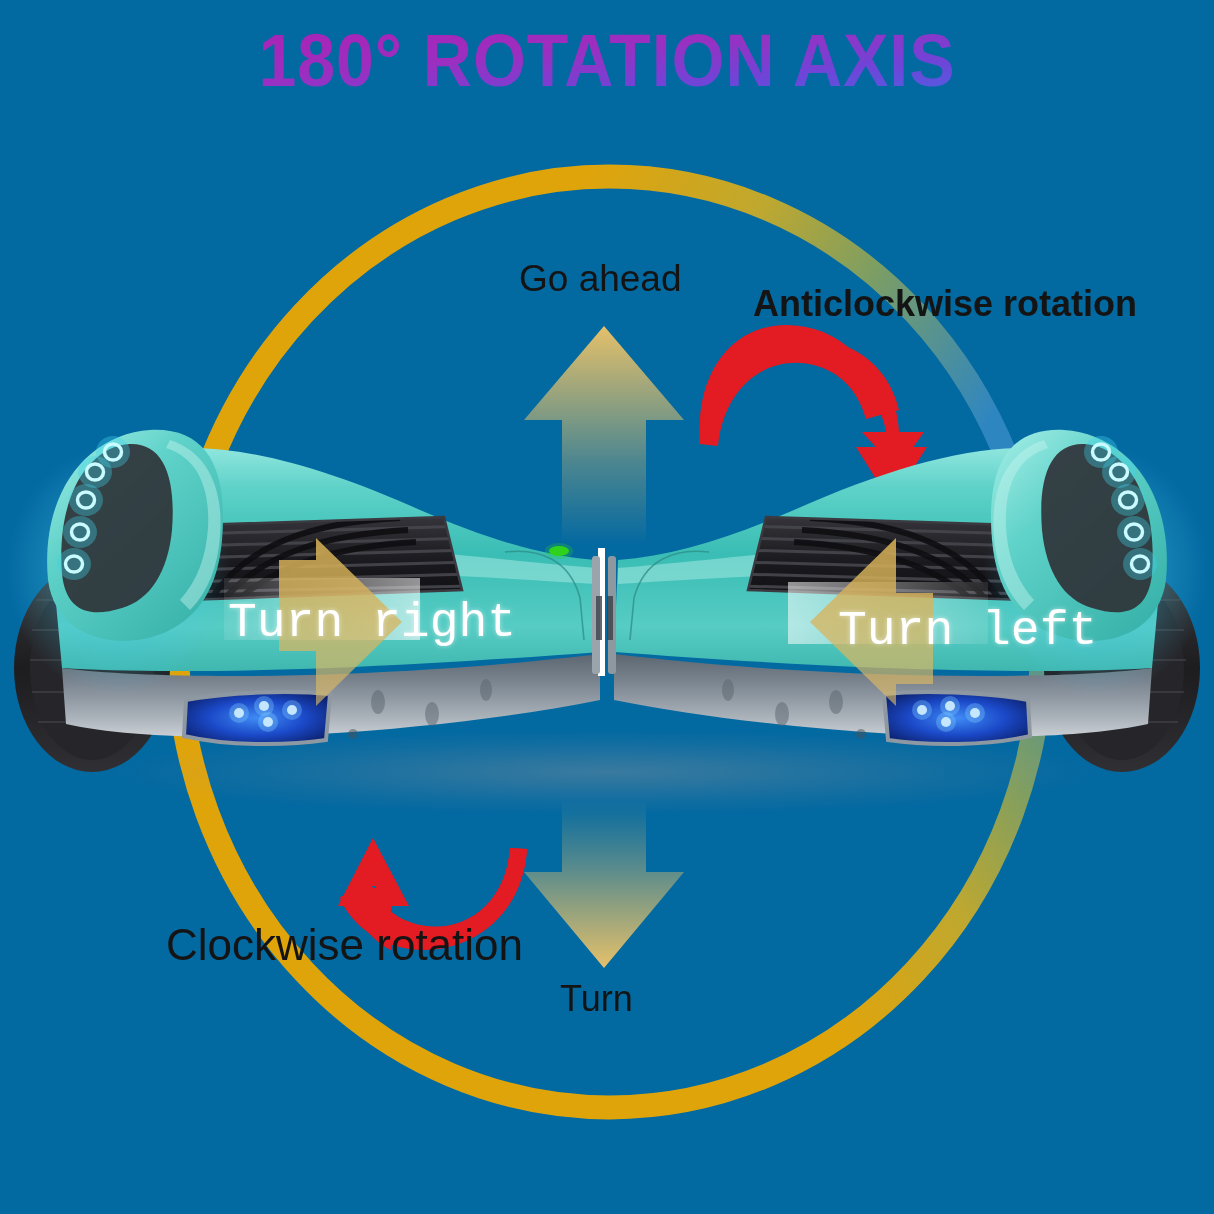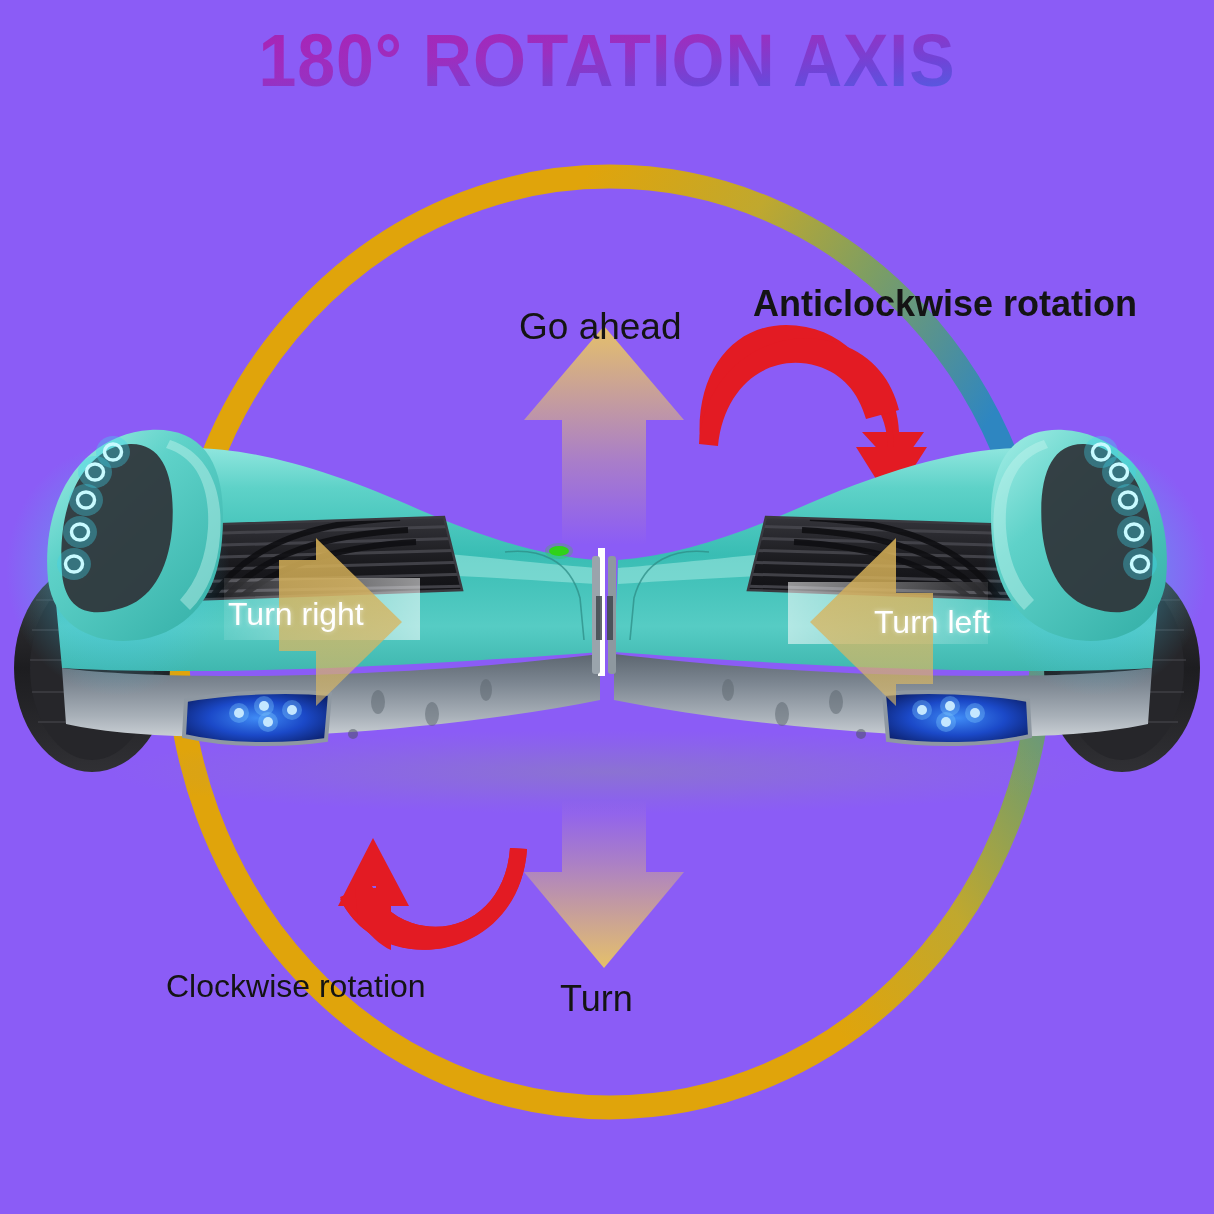--- a/index.html
+++ b/index.html
@@ -7,21 +7,21 @@
     padding: 0;
     background: #ffffff;
   }
   body {
     font-family: "Liberation Sans", sans-serif;
   }
   #stage {
     position: relative;
     width: 1214px;
     height: 1214px;
-    background: #8b5cf6;
+    background: #0369a1;
     overflow: hidden;
   }
 
   
   .title {
     position: absolute;
     left: 0;
     top: 24px;
     width: 1214px;
     text-align: center;
@@ -50,36 +50,36 @@
   .ring-wrap svg { display: block; width: 100%; height: 100%; }
 
   
   .lbl {
     position: absolute;
     font-family: "Liberation Sans", sans-serif;
     color: #141414;
     white-space: nowrap;
     font-weight: 400;
   }
-  .lbl-go-ahead   { left: 519px; top: 258px; font-size: 37px; margin-top: 48px; }
+  .lbl-go-ahead   { left: 519px; top: 258px; font-size: 37px; }
   .lbl-anticw     { left: 753px; top: 283px; font-size: 36px; font-weight: bold; }
-  .lbl-cw         { left: 166px; top: 968px; font-size: 32px; }
+  .lbl-cw         { left: 166px; top: 920px; font-size: 44px; }
   .lbl-back       { left: 560px; top: 978px; font-size: 36px; }
 
   .lbl-overlay {
     position: absolute;
-    font-family: Liberation Sans, sans-serif;
-    font-size: 32px;
+    font-family: Liberation Mono, monospace;
+    font-size: 48px;
     color: #ffffff;
     white-space: nowrap;
     text-shadow: 0 0 5px rgba(255,255,255,0.55);
     z-index: 40;
   }
   .lbl-turn-right { left: 228px; top: 596px; }
-  .lbl-turn-left  { left: 838px; top: 604px; margin-left: 36px; }
+  .lbl-turn-left  { left: 838px; top: 604px; }
 
   
   .arrows {
     position: absolute;
     left: 0; top: 0;
     width: 1214px; height: 1214px;
     pointer-events: none;
   }
   .arrows svg { display:block; width:100%; height:100%; }
   .board-layer {

